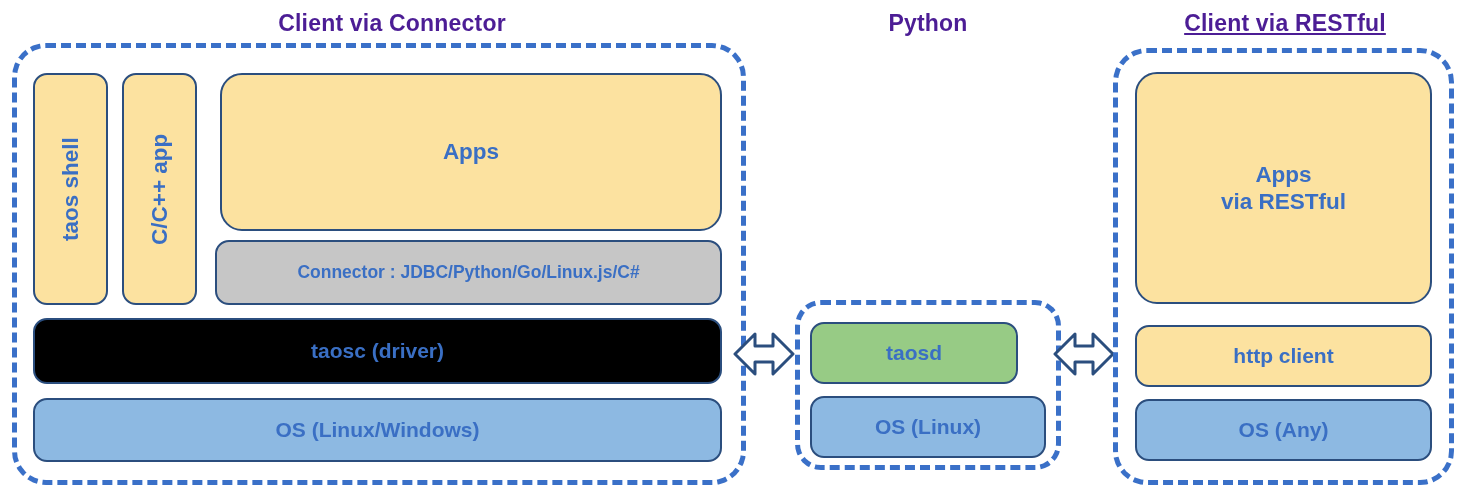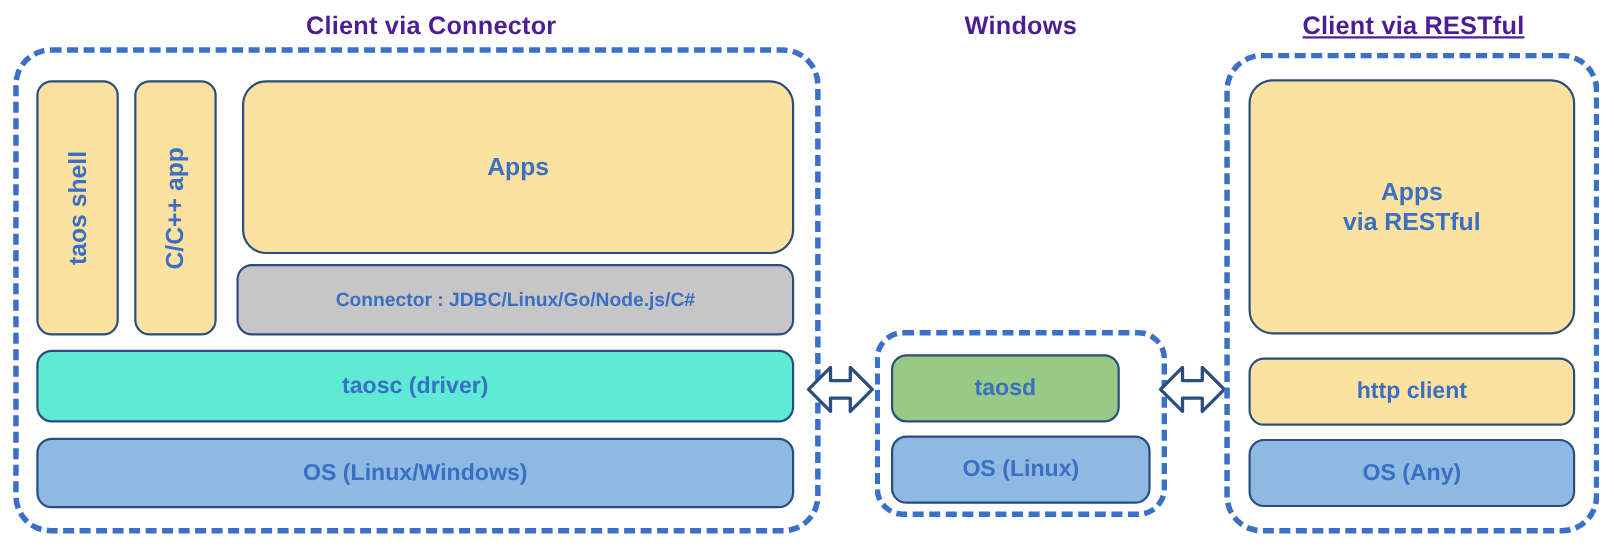--- a/index.html
+++ b/index.html
@@ -47,21 +47,21 @@
     border-radius: 14px;
     display: flex;
     align-items: center;
     justify-content: center;
     text-align: center;
     color: #3A6FC4;
     font-weight: bold;
     line-height: 1.22;
   }
   .box.yellow { background: #FCE2A0; }
-  .box.orange { background: #5eead4; }
+  .box.orange { background: #000000; }
   .box.blue   { background: #8DB9E2; }
   .box.green  { background: #97CB85; }
   .box.gray   { background: #C6C6C6; }
 
   .box.vertical {
     writing-mode: vertical-rl;
     transform: rotate(180deg);
   }
   .fs-17 { font-size: 17.5px; }
   .fs-21 { font-size: 21px; }
@@ -73,33 +73,33 @@
   }
   .arrow svg { display: block; }
 </style>
 </head>
 <body>
 
 <div id="diagram">
 
   <div class="section-title" style="left:242px; top:12px; width:300px;">Client via Connector</div>
 
-  <div class="section-title" style="left:828px; top:12px; width:200px;">Windows</div>
+  <div class="section-title" style="left:828px; top:12px; width:200px;">Python</div>
 
   <div class="section-title" style="left:1140px; top:12px; width:290px;text-decoration:underline;">Client via RESTful</div>
 
   <div class="dashed-group" style="left:12px; top:43px; width:734px; height:442px;"></div>
 
   <div class="box yellow vertical fs-22" style="left:33px; top:73px; width:75px; height:232px;">taos shell</div>
 
   <div class="box yellow vertical fs-22" style="left:122px; top:73px; width:75px; height:232px;">C/C++ app</div>
 
   <div class="box yellow fs-22" style="left:220px; top:73px; width:502px; height:158px; border-radius:22px;">Apps</div>
 
-  <div class="box gray fs-17" style="left:215px; top:240px; width:507px; height:65px;">Connector : JDBC/Linux/Go/Node.js/C#</div>
+  <div class="box gray fs-17" style="left:215px; top:240px; width:507px; height:65px;">Connector : JDBC/Python/Go/Linux.js/C#</div>
 
   <div class="box orange fs-21" style="left:33px; top:318px; width:689px; height:66px;">taosc (driver)</div>
 
   <div class="box blue fs-21" style="left:33px; top:398px; width:689px; height:64px;">OS (Linux/Windows)</div>
 
   <div class="arrow" style="left:733px; top:325px;">
     <svg width="62" height="58" viewBox="0 0 62 58">
       <polygon points="2,29 22,9 22,21 40,21 40,9 60,29 40,49 40,37 22,37 22,49" fill="#ffffff" stroke="#2B4E7E" stroke-width="3" stroke-linejoin="round"></polygon>
     </svg>
   </div>

